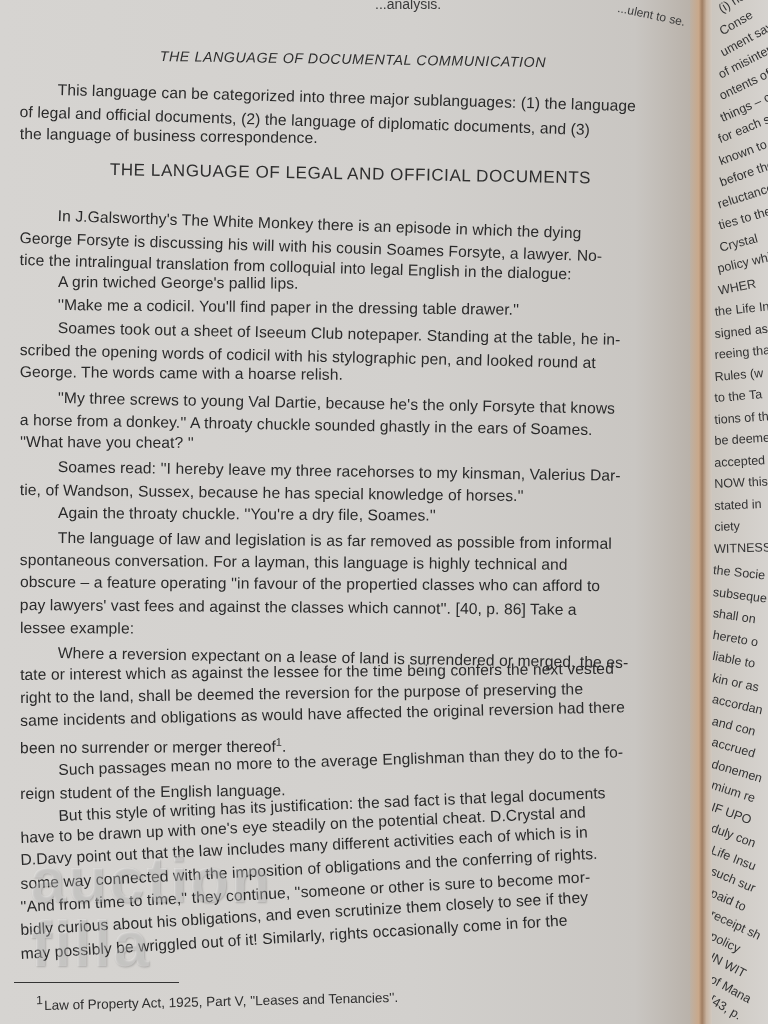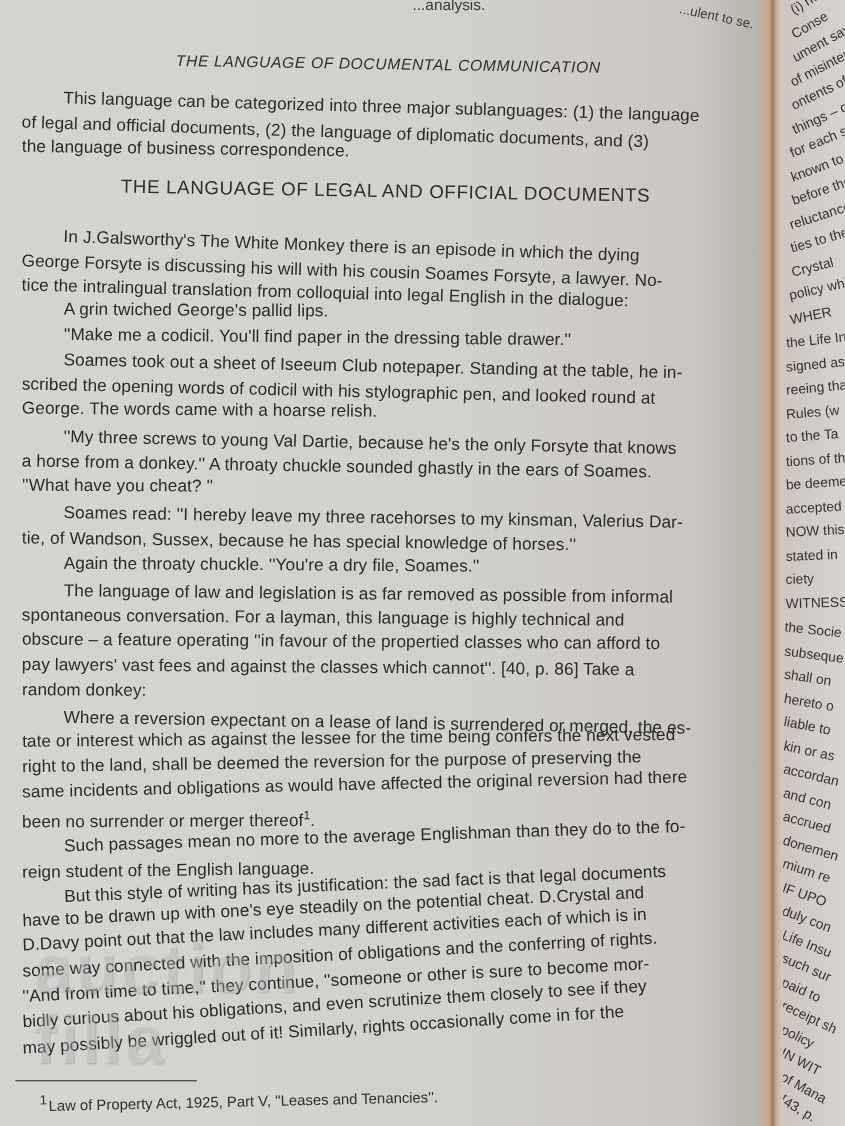--- a/index.html
+++ b/index.html
@@ -79,21 +79,21 @@
         <div class="line tilt indent" style="top: 388px; transform: rotate(1.1deg);"><span>''My three screws to young Val Dartie, because he's the only Forsyte that knows</span></div>
         <div class="line tilt" style="top: 410px; transform: rotate(1deg);"><span>a horse from a donkey.'' A throaty chuckle sounded ghastly in the ears of Soames.</span></div>
         <div class="line tilt" style="top: 432px; transform: rotate(0.3deg);"><span>''What have you cheat? ''</span></div>
         <div class="line tilt indent" style="top: 457px; transform: rotate(0.9deg);"><span>Soames read: ''I hereby leave my three racehorses to my kinsman, Valerius Dar-</span></div>
         <div class="line tilt" style="top: 480px; transform: rotate(0.7deg);"><span>tie, of Wandson, Sussex, because he has special knowledge of horses.''</span></div>
         <div class="line tilt indent" style="top: 503px; transform: rotate(0.4deg);"><span>Again the throaty chuckle. ''You're a dry file, Soames.''</span></div>
         <div class="line tilt indent" style="top: 528px; transform: rotate(0.6deg);"><span>The language of law and legislation is as far removed as possible from informal</span></div>
         <div class="line tilt" style="top: 550px; transform: rotate(0.5deg);"><span>spontaneous  conversation.  For  a  layman,  this  language  is  highly technical and</span></div>
         <div class="line tilt" style="top: 572px; transform: rotate(0.4deg);"><span>obscure – a feature operating ''in favour of the propertied classes who can afford to</span></div>
         <div class="line tilt" style="top: 595px; transform: rotate(0.5deg);"><span>pay lawyers' vast fees and against the classes which cannot''. [40, p. 86]  Take a</span></div>
-        <div class="line tilt" style="top: 618px; transform: rotate(0.3deg);"><span>random donkey:</span></div>
+        <div class="line tilt" style="top: 618px; transform: rotate(0.3deg);"><span>lessee example:</span></div>
         <div class="line tilt indent" style="top: 643px; transform: rotate(1deg);"><span>Where a reversion expectant on a lease of land is surrendered or merged, the es-</span></div>
         <div class="line tilt" style="top: 665px; transform: rotate(-0.6deg);"><span>tate or interest which as against the lessee for the time being confers the next vested</span></div>
         <div class="line tilt" style="top: 688px; transform: rotate(-0.9deg);"><span>right to the land, shall be deemed the reversion for the purpose of preserving the</span></div>
         <div class="line tilt" style="top: 711px; transform: rotate(-1.3deg);"><span>same incidents and obligations as would have affected the original reversion had there</span></div>
         <div class="line tilt" style="top: 733px; transform: rotate(-0.3deg);"><span>been no surrender or merger thereof</span><span class="sup">1</span><span>.</span></div>
         <div class="line tilt indent" style="top: 760px; transform: rotate(-1.8deg);"><span>Such passages mean no more to the average Englishman than they do to the fo-</span></div>
         <div class="line tilt" style="top: 784px; transform: rotate(-0.8deg);"><span>reign student of the English language.</span></div>
         <div class="line tilt indent" style="top: 806px; transform: rotate(-2.4deg);"><span>But this style of writing has its justification: the sad fact is that legal documents</span></div>
         <div class="line tilt" style="top: 828px; transform: rotate(-2.6deg);"><span>have to be drawn up with one's eye steadily on the potential cheat. D.Crystal and</span></div>
         <div class="line tilt" style="top: 850px; transform: rotate(-2.8deg);"><span>D.Davy point out that the law includes many different activities each of which is in</span></div>

